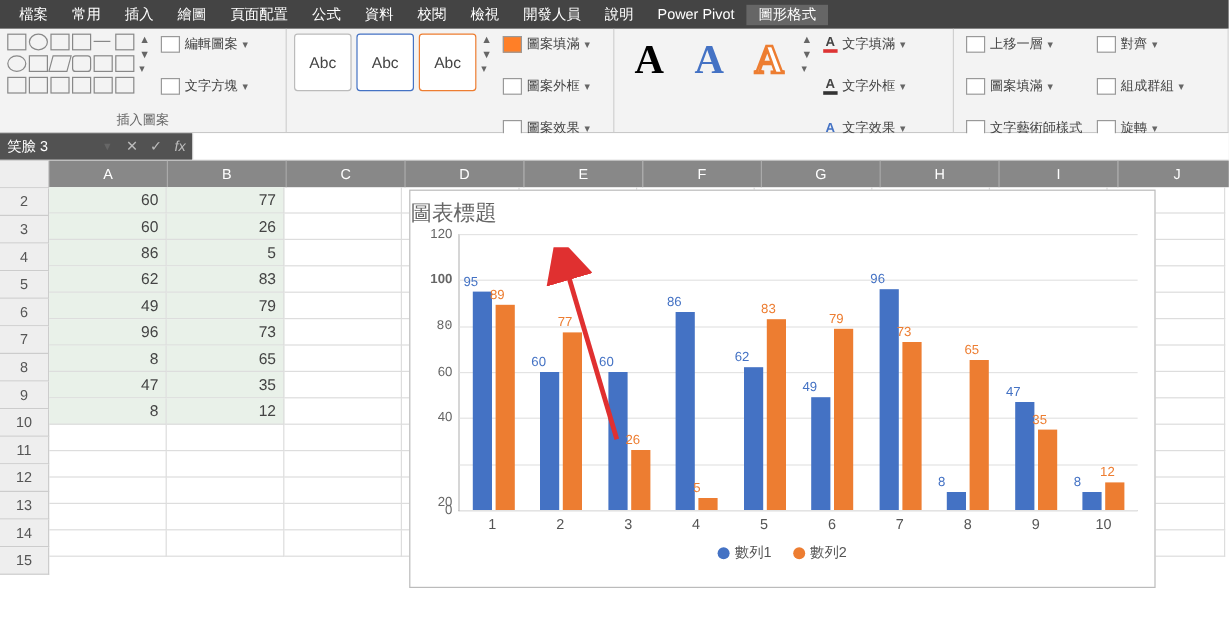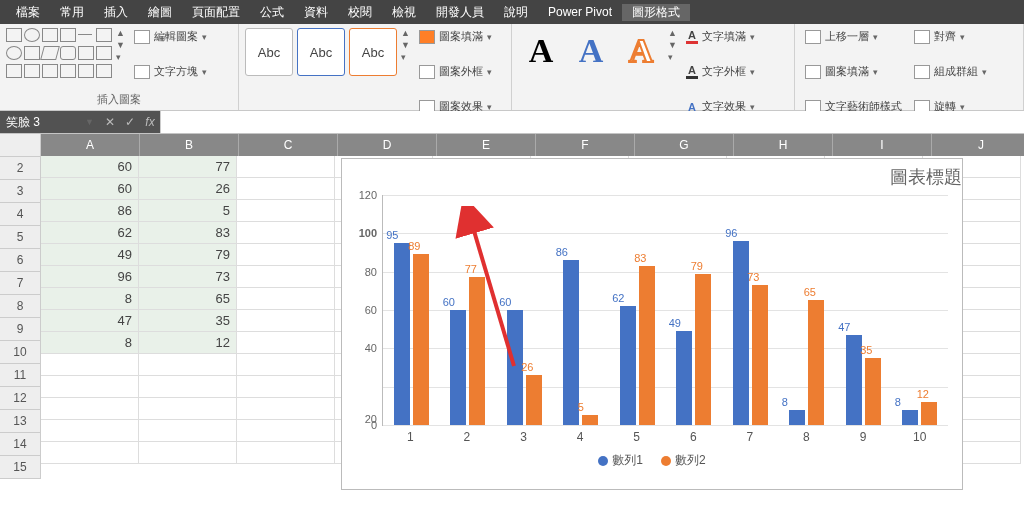--- a/index.html
+++ b/index.html
@@ -39,21 +39,21 @@
   .rowhdr{width:40px;height:22px;background:#eee;border-right:1px solid #ccc;border-bottom:1px solid #ccc;display:flex;align-items:center;justify-content:center;color:#555}
   .cols{display:flex;flex-direction:column;flex:1;position:relative}
   .colhdrs{display:flex;height:22px}
   .colhdr{width:98px;height:22px;background:#888;color:#fff;border-right:1px solid #aaa;display:flex;align-items:center;justify-content:center}
   .cellrow{display:flex;height:22px}
   .cell{width:98px;height:22px;border-right:1px solid #ddd;border-bottom:1px solid #ddd;text-align:right;padding:0 6px;box-sizing:border-box;line-height:22px;font-size:13px}
   .sel{background:#e9f1e9}
 
   
   .chart-obj{position:absolute;left:300px;top:24px;width:620px;height:330px;background:#fff;border:1px solid #bbb}
-  .chart-title{text-align:right;font-size:18px;color:#666;padding:6px 0 2px}
+  .chart-title{text-align:left;font-size:18px;color:#666;padding:6px 0 2px}
   .plot{position:relative;margin:4px 14px 4px 40px;height:230px;border-left:1px solid #bbb;border-bottom:1px solid #bbb}
   .grid-line{position:absolute;left:0;right:0;border-top:1px solid #e3e3e3}
   .ytick{position:absolute;left:-34px;width:28px;text-align:right;font-size:11px;color:#666;transform:translateY(-50%)}
   .bars{position:absolute;left:0;right:0;bottom:0;top:0;display:flex;justify-content:space-around;align-items:flex-end}
   .bgrp{display:flex;align-items:flex-end;gap:3px;width:42px;justify-content:center;position:relative}
   .bar{width:16px}
   .b1{background:#4472c4}
   .b2{background:#ed7d31}
   .bar-lbl{position:absolute;font-size:11px}
   .xaxis{display:flex;justify-content:space-around;margin:2px 14px 0 40px;font-size:12px;color:#555}
@@ -450,21 +450,21 @@
       <div class="plot">
           <div class="grid-line" style="top: 230px;"></div>
           <div class="ytick" style="top: 230px;">0</div>
           <div class="grid-line" style="top: 191.667px;"></div>
           <div class="ytick" style="top: 191.667px; margin-top: 32px;">20</div>
           <div class="grid-line" style="top: 153.333px;"></div>
           <div class="ytick" style="top: 153.333px;">40</div>
           <div class="grid-line" style="top: 115px;"></div>
           <div class="ytick" style="top: 115px;">60</div>
           <div class="grid-line" style="top: 76.6667px;"></div>
-          <div class="ytick" style="top: 76.6667px;">80</div>
+          <div class="ytick" style="top: 76.6667px; font-family: Liberation Mono, monospace;">80</div>
           <div class="grid-line" style="top: 38.3333px;"></div>
           <div class="ytick" style="top: 38.3333px; font-weight: bold;">100</div>
           <div class="grid-line" style="top: 0px;"></div>
           <div class="ytick" style="top: 0px;">120</div>
           <div class="bars">
             <div class="bgrp">
               <div class="bar b1" style="height: 182.083px;"></div>
               <div class="bar-lbl" style="bottom: 184.083px; color: rgb(68, 114, 196); left: -4px;">95</div>
               <div class="bar b2" style="height: 170.583px;"></div>
               <div class="bar-lbl" style="bottom: 172.583px; color: rgb(237, 125, 49); left: 18px;">89</div>

